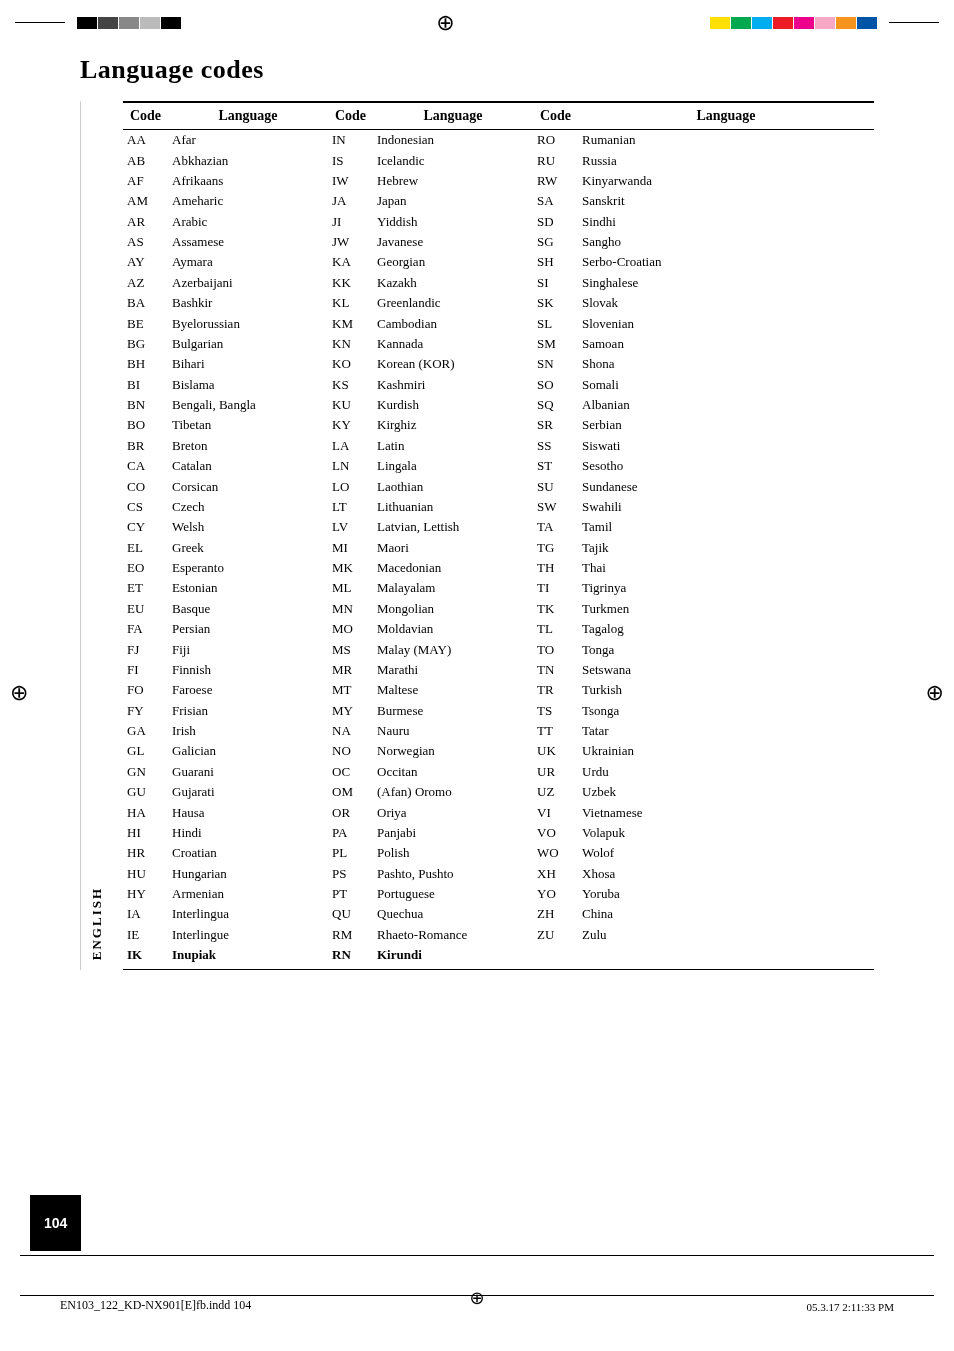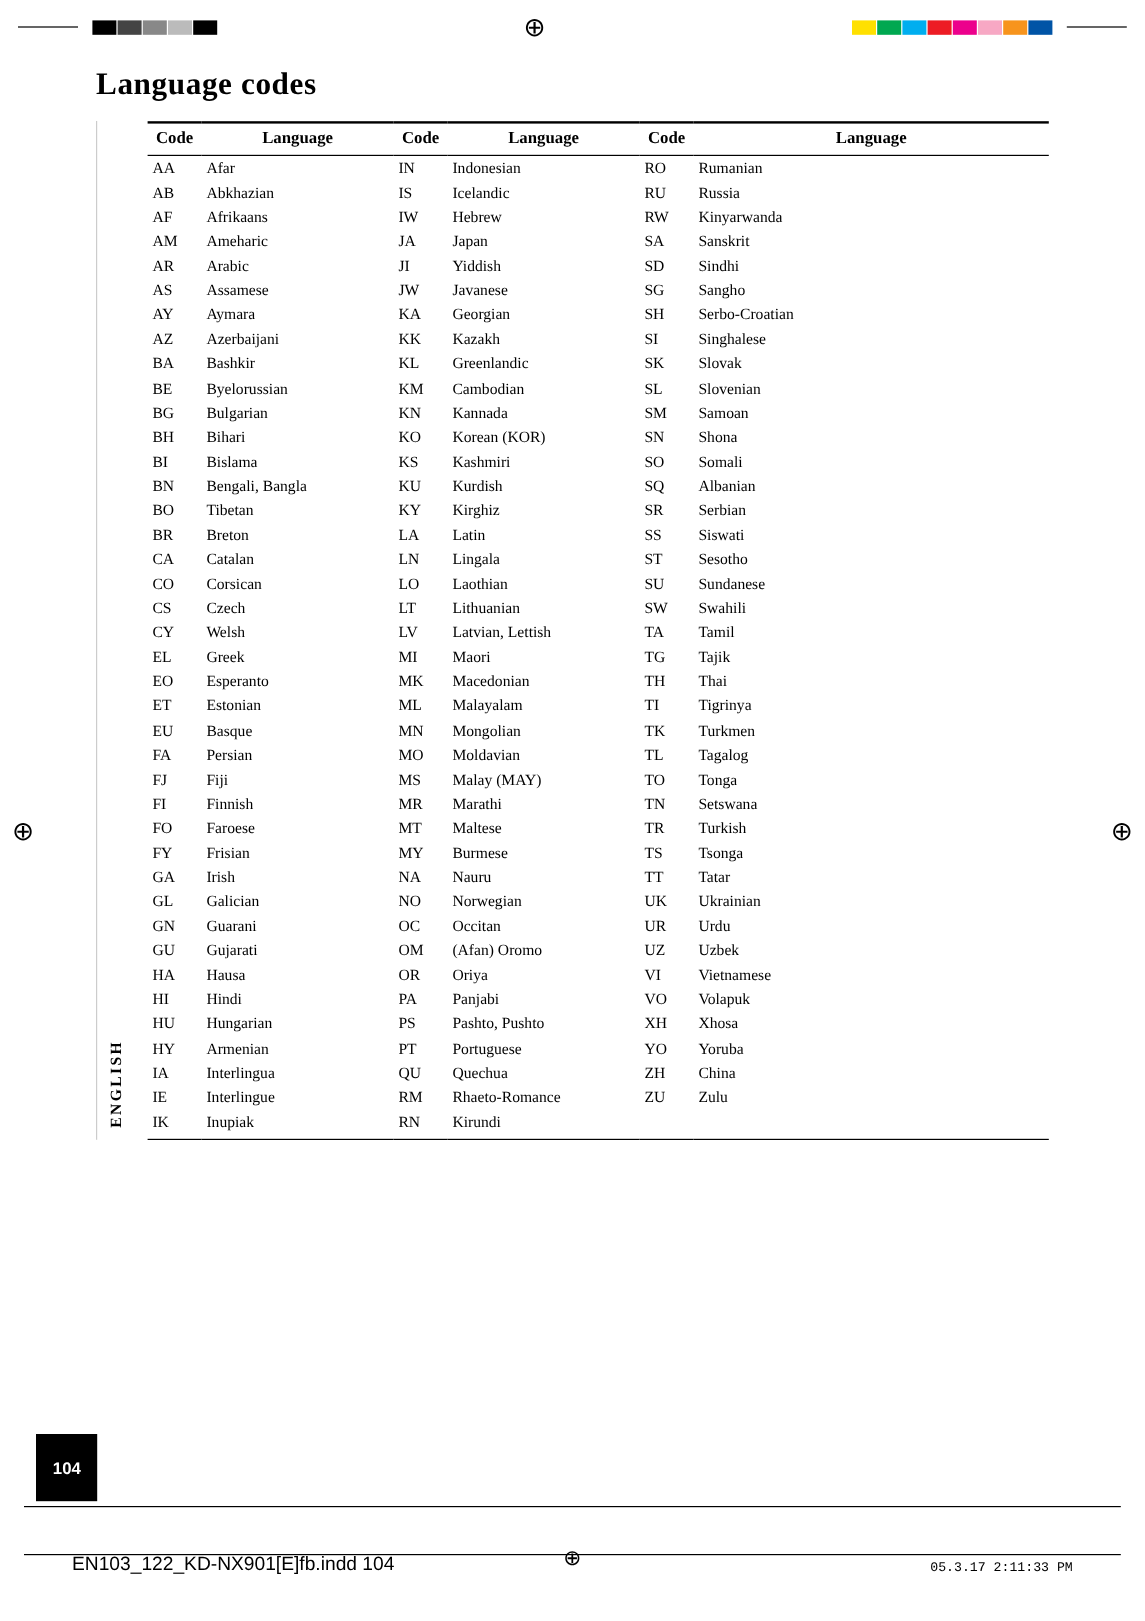--- a/index.html
+++ b/index.html
@@ -62,20 +62,21 @@
     .lang-table .col-code3 {
       width: 45px;
     }
     .lang-table .col-lang3 {
       width: auto;
     }
 
     .lang-table tbody tr:last-child td {
       border-bottom: 1px solid #000;
       padding-bottom: 6px;
+      font-weight: bold;
     }
 
     .section-wrapper {
       position: relative;
       display: flex;
     }
 
     .sidebar-label {
       writing-mode: vertical-rl;
       transform: rotate(180deg);
@@ -441,20 +442,28 @@
             </tr>
             <tr>
               <td>HI</td>
               <td>Hindi</td>
               <td>PA</td>
               <td>Panjabi</td>
               <td>VO</td>
               <td>Volapuk</td>
             </tr>
             <tr>
+              <td>HR</td>
+              <td>Croatian</td>
+              <td>PL</td>
+              <td>Polish</td>
+              <td>WO</td>
+              <td>Wolof</td>
+            </tr>
+            <tr>
               <td>HU</td>
               <td>Hungarian</td>
               <td>PS</td>
               <td>Pashto, Pushto</td>
               <td>XH</td>
               <td>Xhosa</td>
             </tr>
             <tr>
               <td>HY</td>
               <td>Armenian</td>
@@ -499,17 +508,17 @@
 <div style="position:absolute; bottom:95px; left:20px; right:20px; height:1px; background:#000;"></div>
 
 <div style="position:absolute; bottom:100px; left:30px; display:flex; align-items:center;">
   <div style="background:#000; color:#fff; font-size:14px; font-weight:bold; padding:20px 14px; font-family: Arial, sans-serif;">
     <span>104</span>
   </div>
 </div>
 
 <div style="position:absolute; bottom:55px; left:20px; right:20px; height:1px; background:#000;"></div>
 
-<div style="position:absolute; bottom:38px; left:60px; font-size:16px; font-family: Liberation Sans, sans-serif;">EN103_122_KD-NX901[E]fb.indd  104</div>
+<div style="position:absolute; bottom:38px; left:60px; font-size:12px; font-family: Liberation Serif, serif;">EN103_122_KD-NX901[E]fb.indd  104</div>
 
 <div style="position:absolute; bottom:42px; left:50%; transform:translateX(-50%); font-size:18px;">⊕</div>
 
-<div style="position:absolute; bottom:38px; right:60px; font-size:11px; font-family: Liberation Mono, monospace;">05.3.17   2:11:33 PM</div>
+<div style="position:absolute; bottom:38px; right:60px; font-size:11px; font-family: Liberation Serif, serif;">05.3.17   2:11:33 PM</div>
 
 </body></html>

